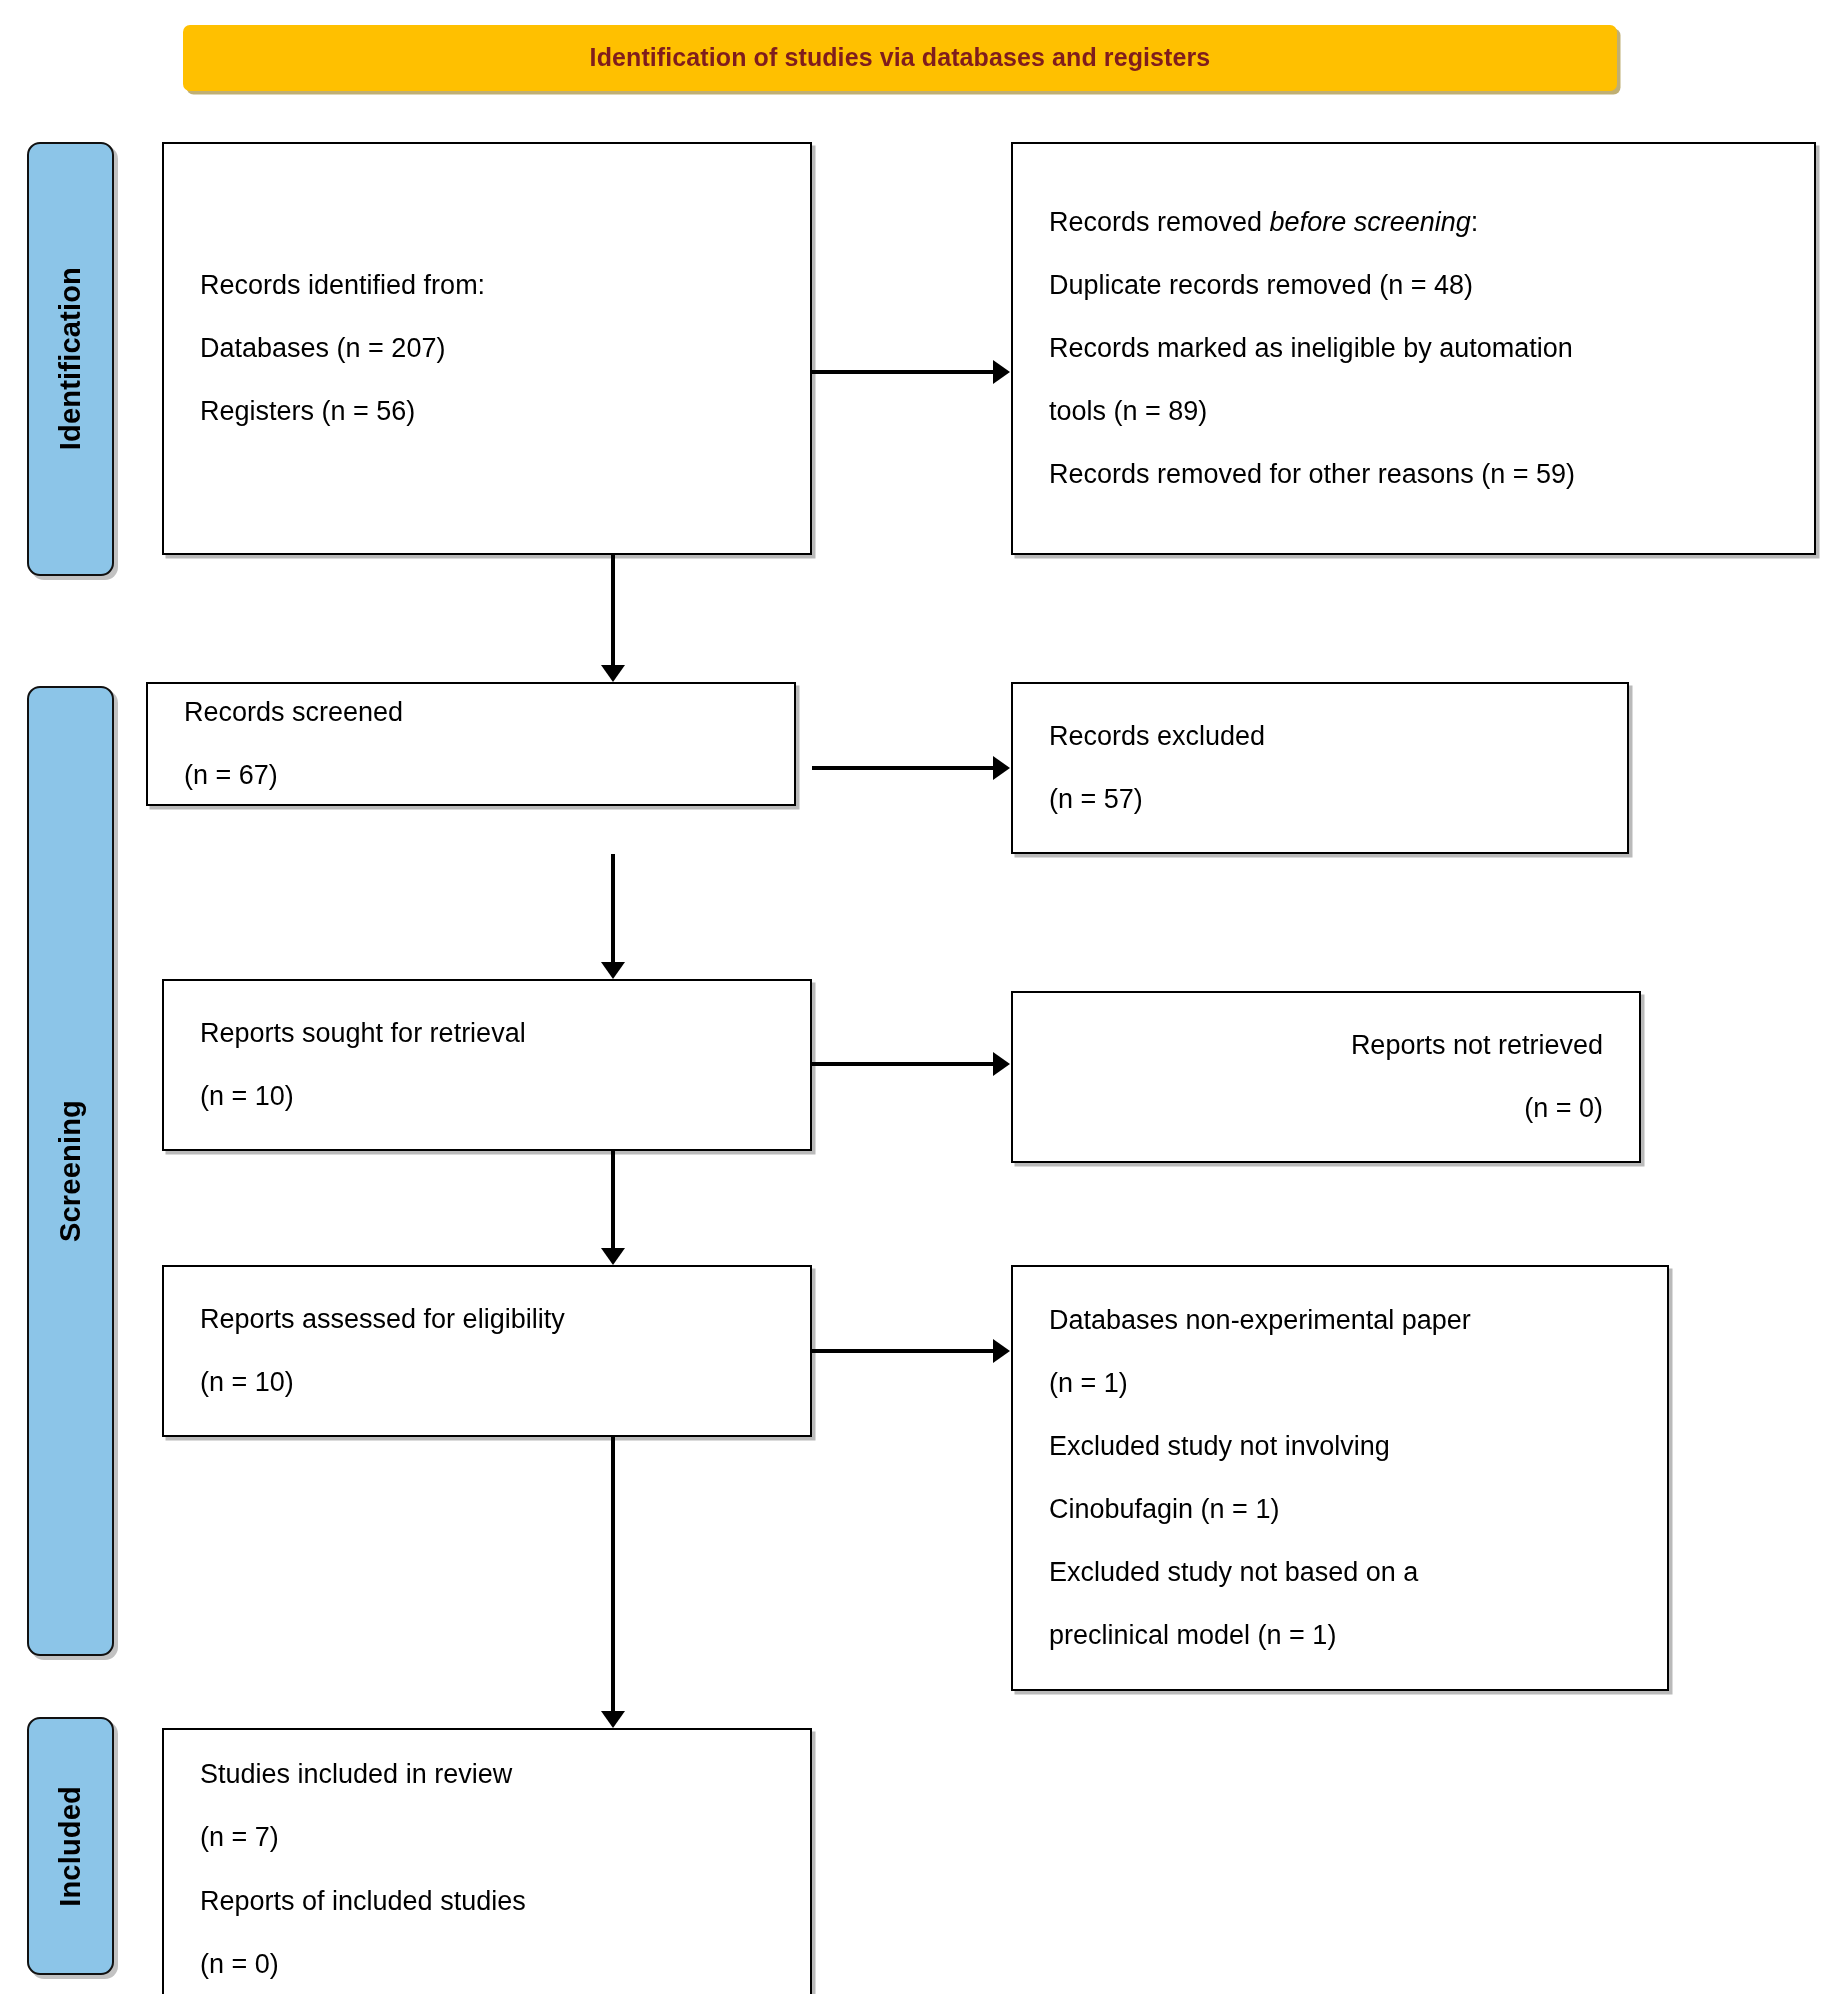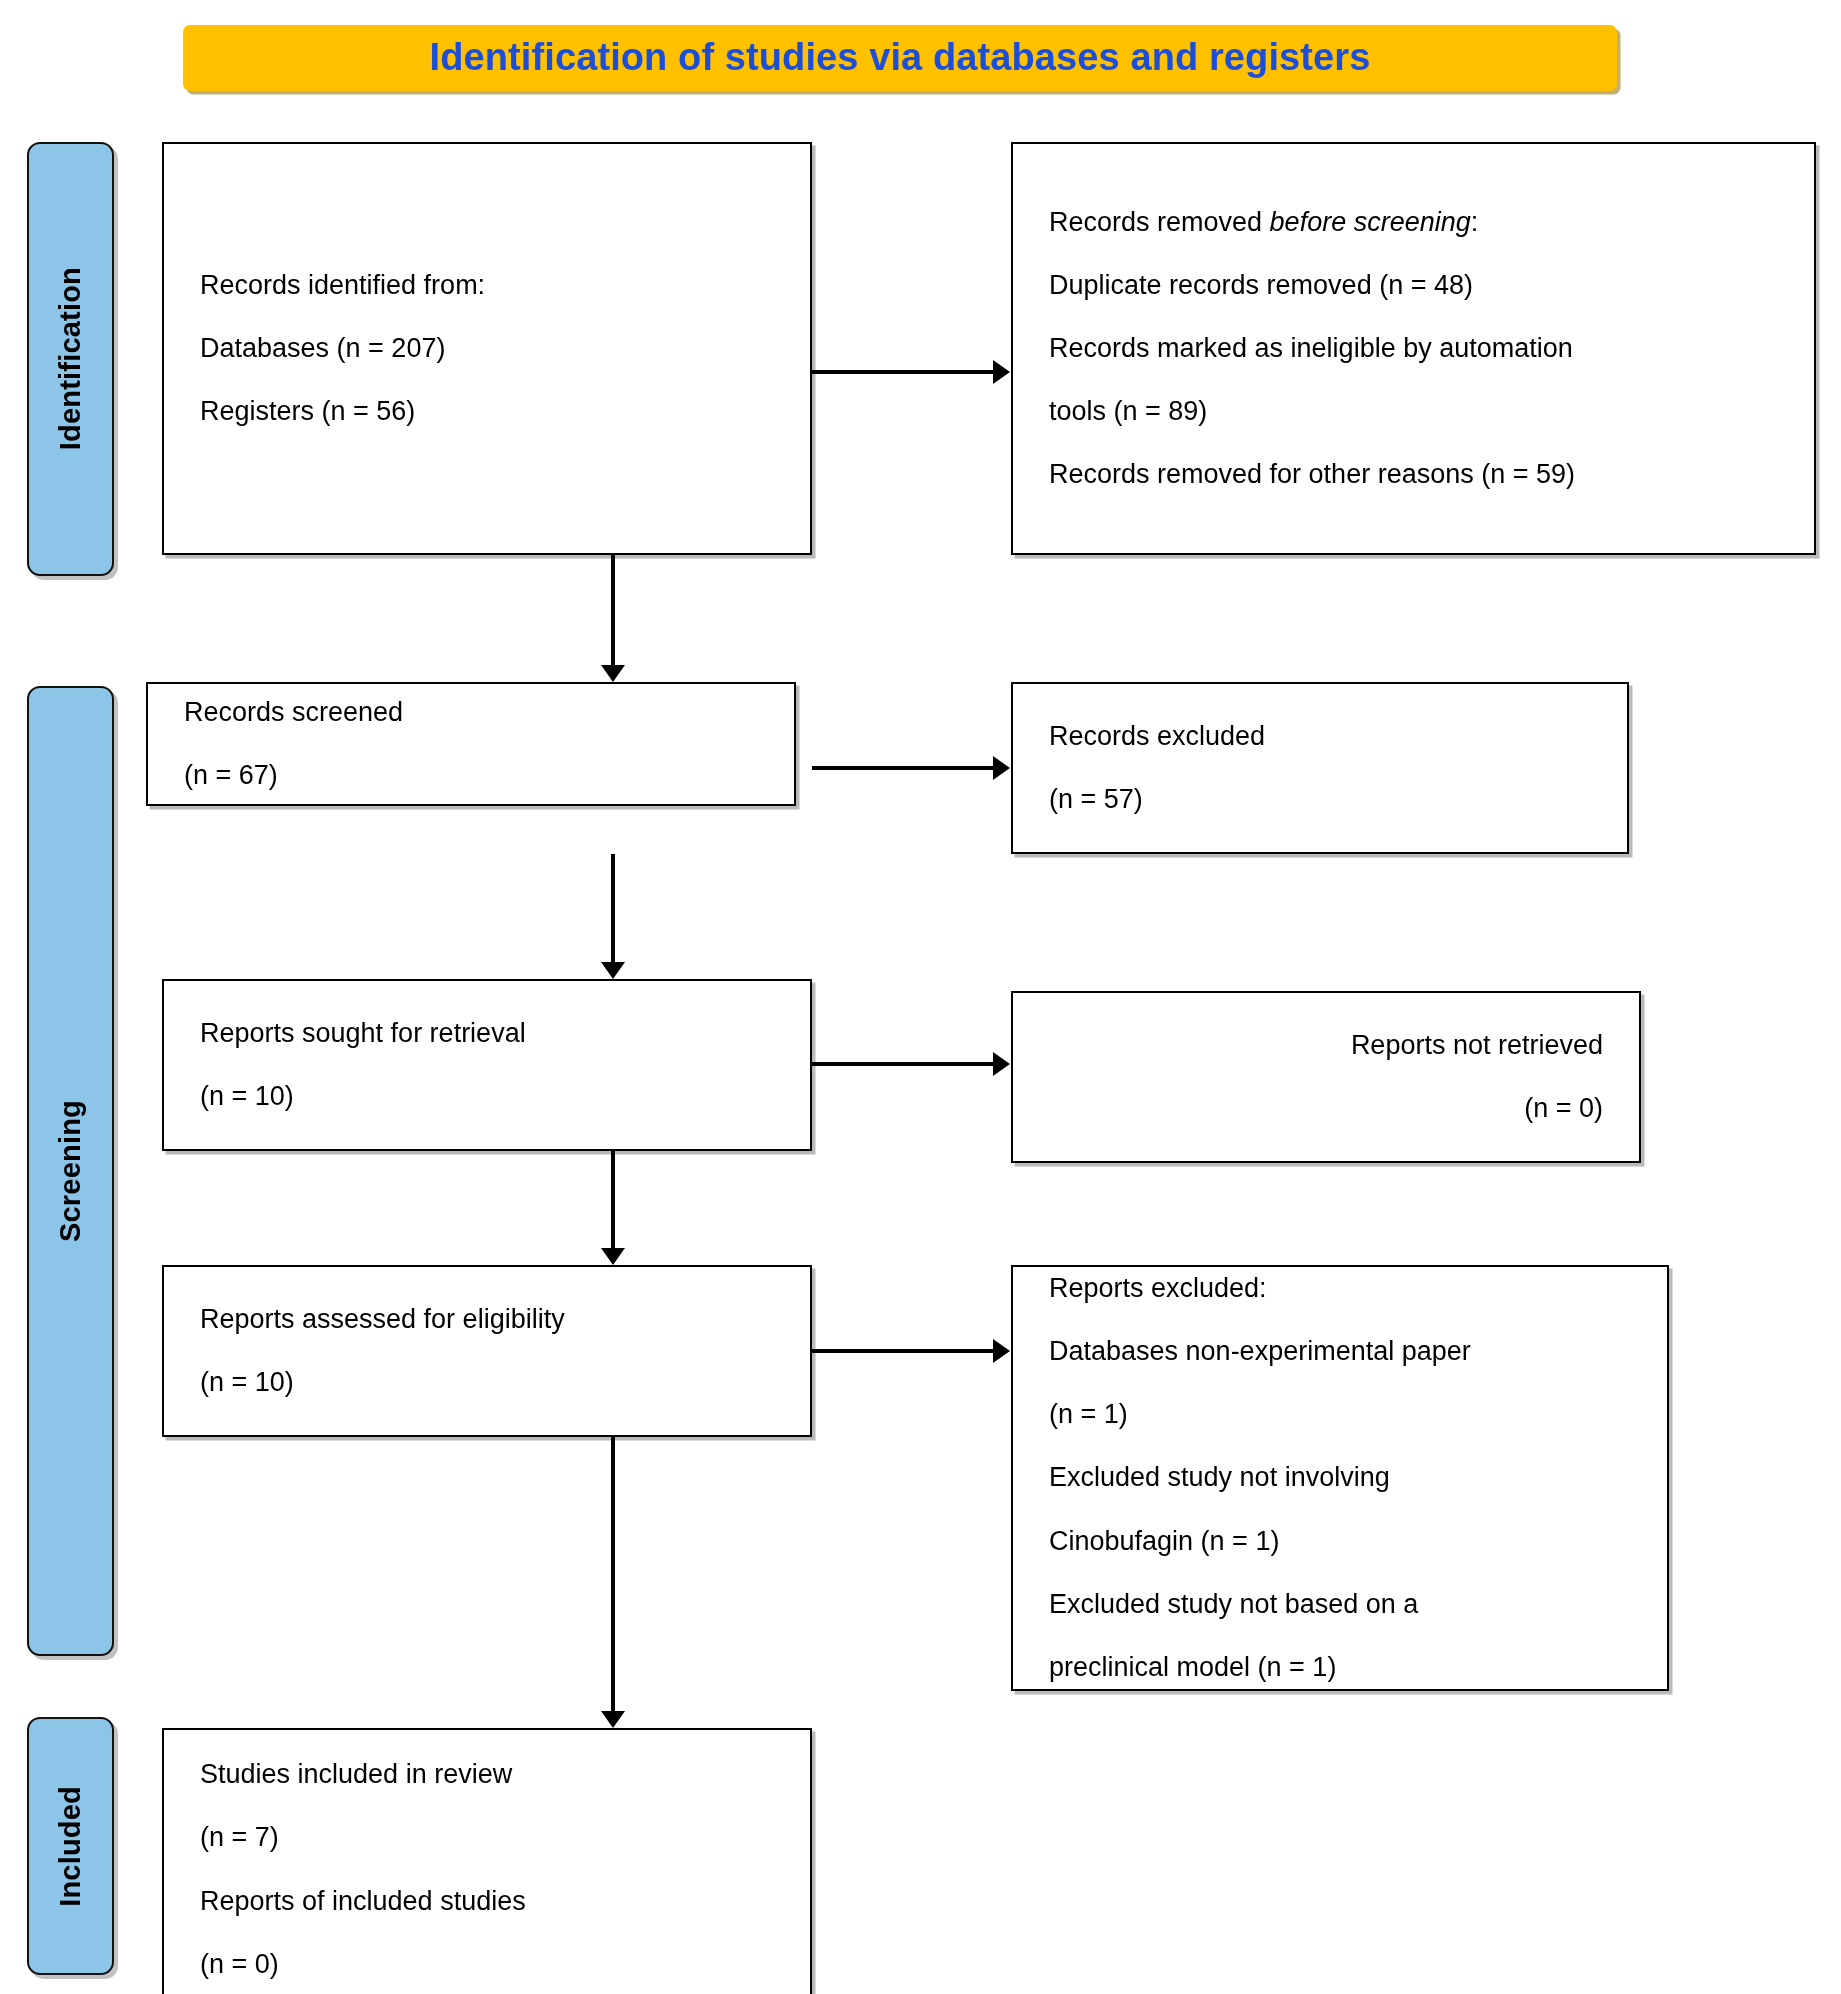--- a/index.html
+++ b/index.html
@@ -28,24 +28,24 @@
     width: 1434px;
     height: 66px;
     background: #FFC000;
     border-radius: 7px;
     box-shadow: 3.5px 3.5px 0 0 rgba(140,110,0,0.55);
     display: flex;
     align-items: center;
     justify-content: center;
   }
   .banner-title {
-    font-size: 38px;
+    font-size: 25px;
     font-weight: bold;
     letter-spacing: 0.1px;
-    color: #1d4ed8;
+    color: #7f1d1d;
     text-align: center;
     line-height: 1.1;
     white-space: nowrap;
   }
 
   
   .stage {
     position: absolute;
     left: 27px;
     width: 87px;
@@ -195,21 +195,20 @@
     <p>Reports not retrieved</p>
     <p>(n = 0)</p>
   </div>
 
   <div class="box" id="box-assessed">
     <p>Reports assessed for eligibility</p>
     <p>(n = 10)</p>
   </div>
 
   <div class="box" id="box-reports-excluded">
-    <p>Reports excluded:</p>
     <p>Databases non-experimental paper</p>
     <p>(n = 1)</p>
     <p>Excluded study not involving</p>
     <p>Cinobufagin (n = 1)</p>
     <p>Excluded study not based on a</p>
     <p>preclinical model (n = 1)</p>
   </div>
 
   <div class="box" id="box-included">
     <p>Studies included in review</p>

